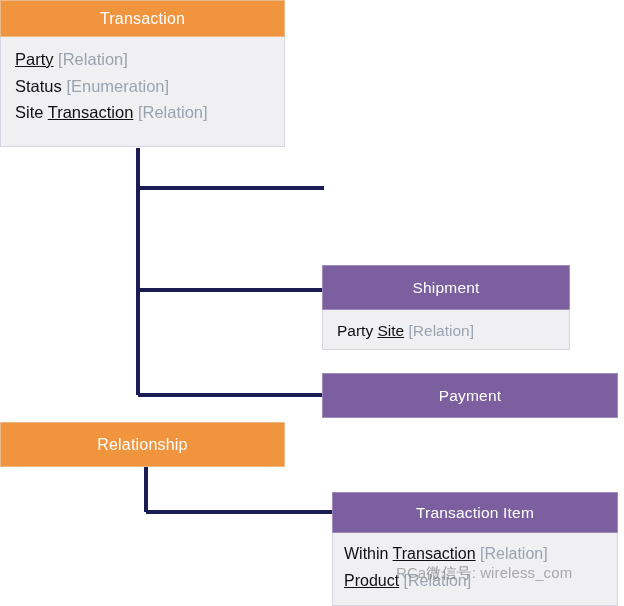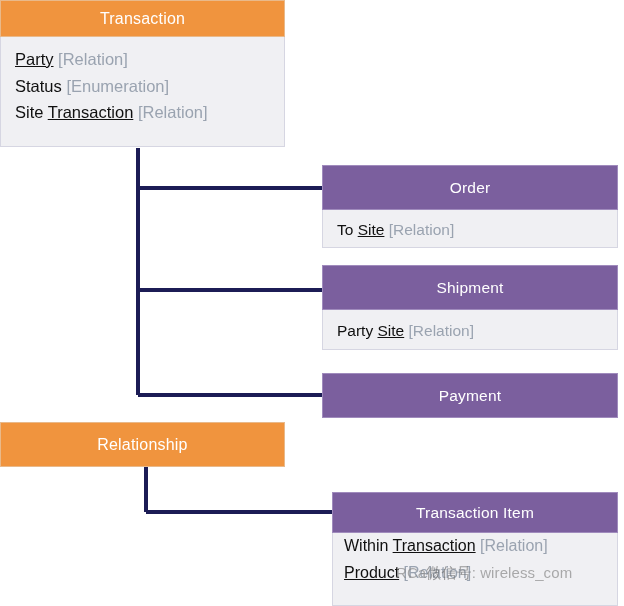--- a/index.html
+++ b/index.html
@@ -83,34 +83,34 @@
   #box-transaction      { left: 0px;   top: 0px;   width: 285px; }
   #box-transaction .class-header { height: 37px; font-size: 16px; }
   #box-transaction .class-body   { height: 110px; }
   #box-transaction .attr-row     { font-size: 16.5px; }
 
   #box-order            { left: 322px; top: 165px; width: 296px; }
   #box-order .class-header { height: 45px; font-size: 15.5px; }
   #box-order .class-body   { height: 38px; padding-top: 7px; }
   #box-order .attr-row     { font-size: 15.5px; }
 
-  #box-shipment         { left: 322px; top: 265px; width: 296px; }
+  #box-shipment         { left: 322px; top: 265px; width: 248px; }
   #box-shipment .class-header { height: 45px; font-size: 15.5px; }
   #box-shipment .class-body   { height: 40px; padding-top: 8px; }
   #box-shipment .attr-row     { font-size: 15.5px; }
 
   #box-payment          { left: 322px; top: 373px; width: 296px; }
   #box-payment .class-header { height: 45px; font-size: 15.5px; }
 
   #box-relationship     { left: 0px;   top: 422px; width: 285px; }
   #box-relationship .class-header { height: 45px; font-size: 16px; }
 
   #box-transaction-item { left: 332px; top: 492px; width: 286px; }
   #box-transaction-item .class-header { height: 41px; font-size: 15.5px; }
-  #box-transaction-item .class-body   { height: 73px; padding-top: 0; padding-left: 11px; }
+  #box-transaction-item .class-body   { height: 73px; padding-top: 8px; padding-left: 11px; }
   #box-transaction-item .attr-row     { font-size: 16px; line-height: 1.68; }
 
   
   #watermark {
     position: absolute;
     left: 396px;
     top: 564px;
     font-size: 15px;
     color: #8d8d8d;
     opacity: 0.72;
@@ -159,31 +159,20 @@
         <span class="attr-name"></span><span class="attr-name">Status</span>
         <span class="attr-type">[Enumeration]</span>
       </div>
       <div class="attr-row">
         <span class="attr-name">Site </span><span class="attr-name u">Transaction</span>
         <span class="attr-type">[Relation]</span>
       </div>
     </div>
   </div>
 
-  <div class="class-box" id="box-order">
-    <div class="class-header purple">
-      <span>Order</span>
-    </div>
-    <div class="class-body">
-      <div class="attr-row">
-        <span class="attr-name">To </span><span class="attr-name u">Site</span>
-        <span class="attr-type">[Relation]</span>
-      </div>
-    </div>
-  </div>
 
   <div class="class-box" id="box-shipment">
     <div class="class-header purple">
       <span>Shipment</span>
     </div>
     <div class="class-body">
       <div class="attr-row">
         <span class="attr-name">Party </span><span class="attr-name u">Site</span>
         <span class="attr-type">[Relation]</span>
       </div>

